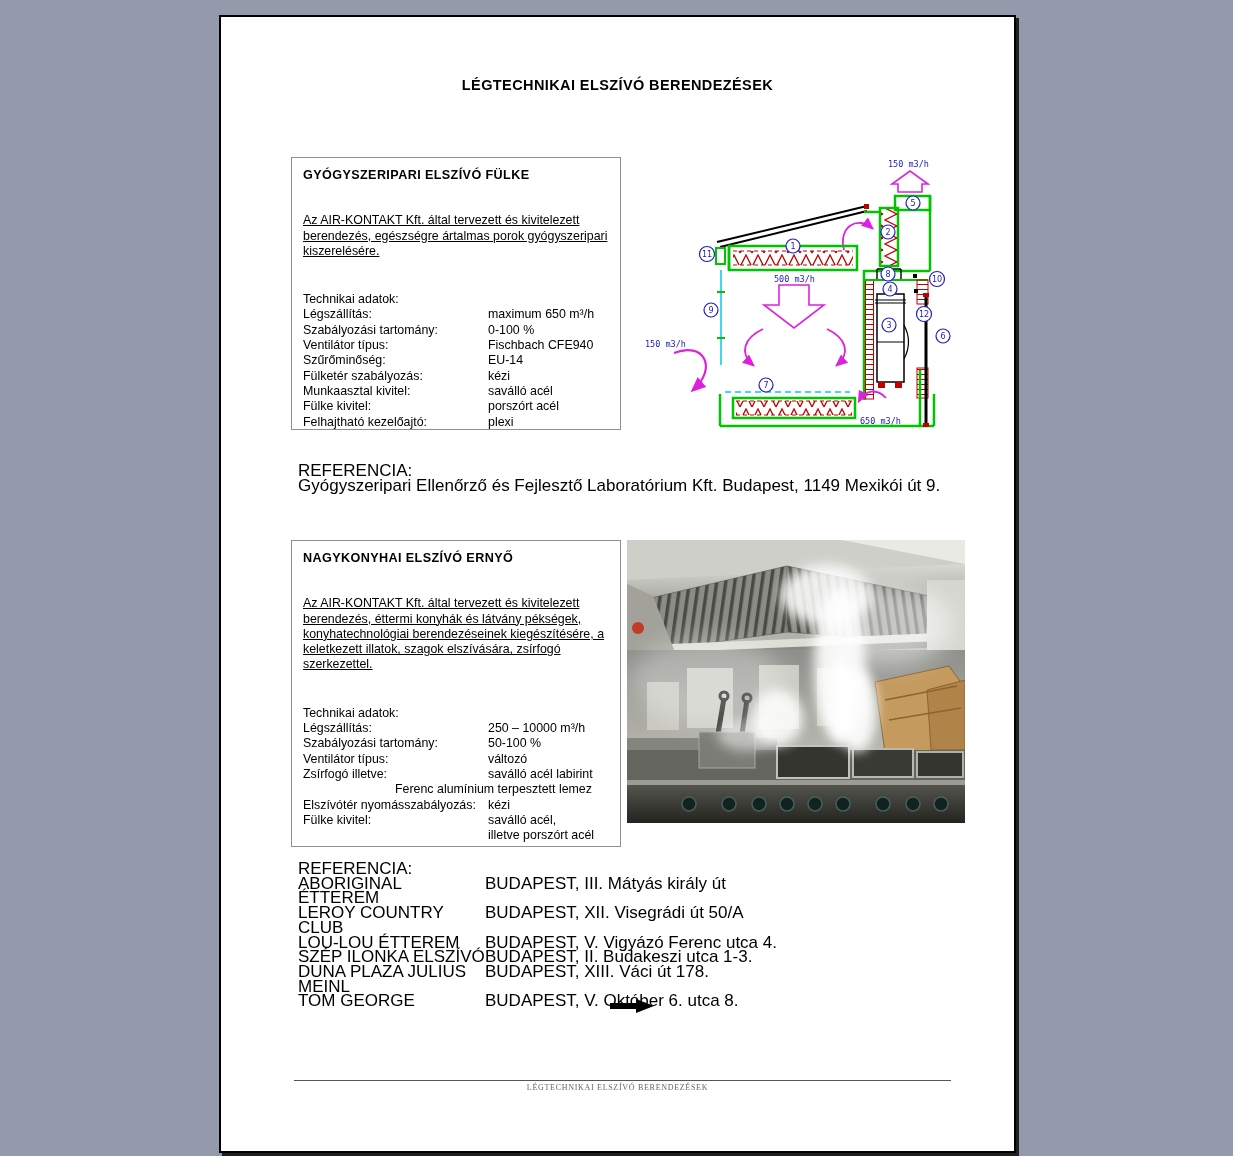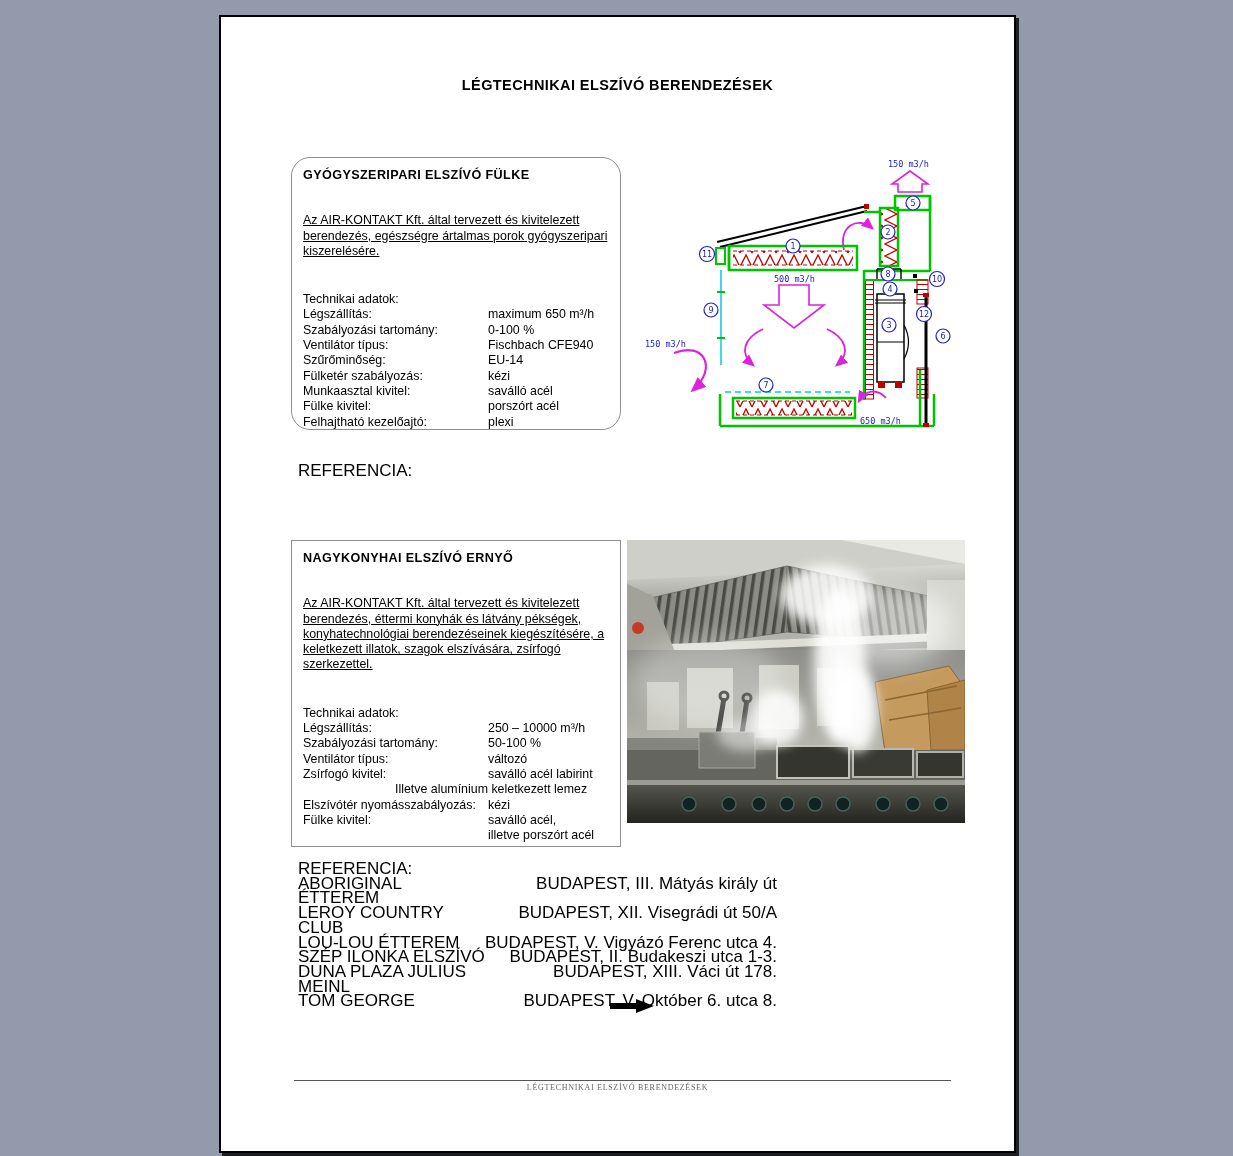--- a/index.html
+++ b/index.html
@@ -4,32 +4,32 @@
 <style>
   html,body{margin:0;padding:0;}
   .stage{position:relative;width:1233px;height:1156px;background:#929aab;overflow:hidden;
          font-family:"Liberation Sans",sans-serif;color:#000;}
   .page{position:absolute;left:219px;top:15px;width:797px;height:1138px;background:#fff;
         border:2px solid #000;box-sizing:border-box;box-shadow:3px 3px 0 rgba(0,0,0,.8);}
   .doc-title{position:absolute;top:60px;left:0;right:0;text-align:center;
              font-size:14.5px;font-weight:bold;letter-spacing:.4px;}
   .box{position:absolute;left:70px;width:330px;border:1px solid #8f8f8f;box-sizing:border-box;
        padding:10px 6px 0 11px;font-size:12.4px;line-height:15.3px;background:#fff;}
-  .box1{top:140px;height:273px;border-radius:19px;}
+  .box1{top:140px;height:273px;}
   .box2{top:523px;height:307px;}
   .box-title{font-weight:bold;font-size:12.6px;letter-spacing:.4px;}
   .desc{margin:30px 0 0 0;text-decoration:underline;}
   .tech{margin-top:33px;}
   .trow{display:flex;}
   .tlabel{width:185px;flex:none;}
   .indent-line{margin-left:92px;}
   .refblock{position:absolute;left:77px;font-size:17px;line-height:15.3px;}
   .ref1{top:446px;}
   .ref2{top:845px;line-height:14.7px;}
-  .rrow{display:flex;justify-content:space-between;}
+  .rrow{display:flex;}
   .rname{width:187px;flex:none;}
   .diagram{position:absolute;left:411px;top:125px;}
   .photo{position:absolute;left:406px;top:523px;}
   .next-arrow{position:absolute;left:389px;top:982px;width:45px;height:14px;}
   .footer-line{position:absolute;left:73px;top:1063px;width:657px;border-top:1px solid #555;}
   .footer-text{position:absolute;left:0;right:0;top:1066px;text-align:center;
                font-family:"Liberation Serif",serif;font-size:8px;color:#666;letter-spacing:.7px;}
   .cad-label{font-family:"DejaVu Sans Mono",monospace;font-size:8.5px;fill:#2020c0;}
   .pnum{font-family:"DejaVu Sans",sans-serif;font-size:8px;fill:#2020c0;text-anchor:middle;}
 </style>
@@ -178,44 +178,45 @@
           <text class="pnum" x="305" y="140">10</text>
       <circle cx="75" cy="112" r="7.5" fill="#fff" stroke="#2020c0" stroke-width="1.2"></circle>
           <text class="pnum" x="75" y="115">11</text>
       <circle cx="292" cy="172" r="7.5" fill="#fff" stroke="#2020c0" stroke-width="1.2"></circle>
           <text class="pnum" x="292" y="175">12</text>
     </g>
   </svg>
 
   <div class="refblock ref1">
     <div>REFERENCIA:</div>
+    <div>Gyógyszeripari Ellenőrző és Fejlesztő Laboratórium Kft. Budapest, 1149 Mexikói út 9.</div>
   </div>
 
   <div class="box box2">
     <div class="box-title">NAGYKONYHAI ELSZÍVÓ ERNYŐ</div>
     <div class="desc">Az AIR-KONTAKT Kft. által tervezett és kivitelezett berendezés, éttermi konyhák és látvány pékségek, konyhatechnológiai berendezéseinek kiegészítésére, a keletkezett illatok, szagok elszívására, zsírfogó szerkezettel.</div>
     <div class="tech">
       <div>Technikai adatok:</div>
       <div class="trow">
             <span class="tlabel">Légszállítás:</span>
             <span>250 – 10000 m³/h</span>
           </div>
       <div class="trow">
             <span class="tlabel">Szabályozási tartomány:</span>
             <span>50-100 %</span>
           </div>
       <div class="trow">
             <span class="tlabel">Ventilátor típus:</span>
             <span>változó</span>
           </div>
       <div class="trow">
-            <span class="tlabel">Zsírfogó kivitel:</span>
+            <span class="tlabel">Zsírfogó illetve:</span>
             <span>saválló acél labirint</span>
           </div>
-      <div class="indent-line">Illetve alumínium keletkezett lemez</div>
+      <div class="indent-line">Ferenc alumínium terpesztett lemez</div>
       <div class="trow">
             <span class="tlabel">Elszívótér nyomásszabályozás:</span>
             <span>kézi</span>
           </div>
       <div class="trow">
             <span class="tlabel">Fülke kivitel:</span>
             <span>saválló acél,</span>
           </div>
       <div class="trow">
             <span class="tlabel"></span>

